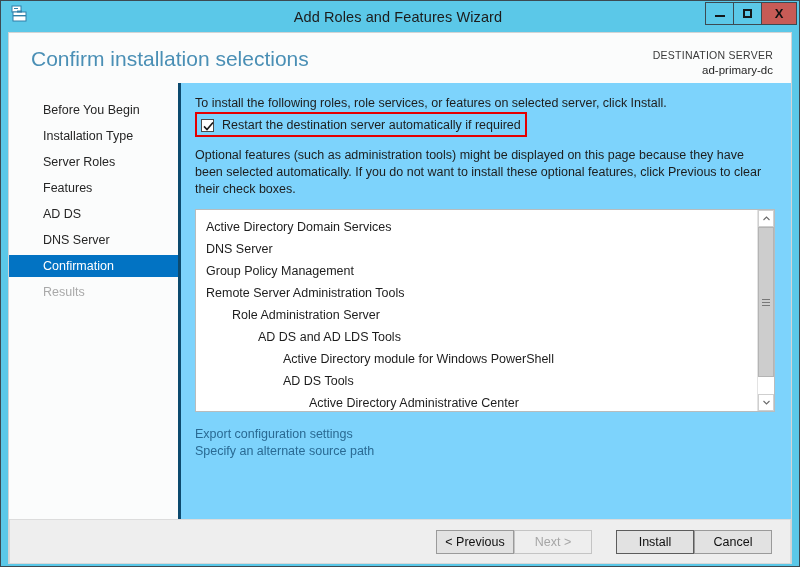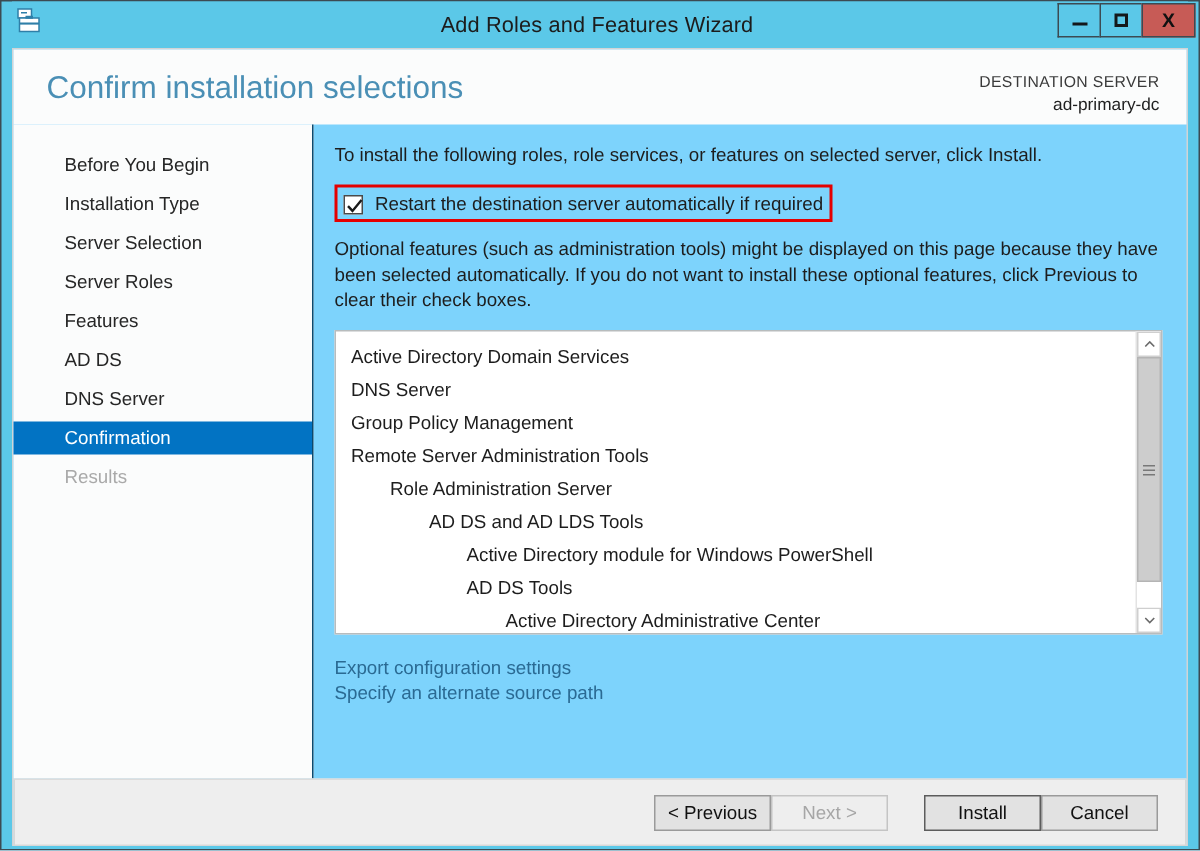--- a/index.html
+++ b/index.html
@@ -112,24 +112,24 @@
     font-size: 11.5px;
     color: #1f1f1f;
     display: block;
     margin-top: 2px;
   }
 
   
   .body-row { flex: 1; display: flex; min-height: 0; }
 
   .sidebar {
-    width: 200px;
+    width: 172px;
     padding-top: 16px;
     background: #fbfcfc;
-    border-right: 1px solid #0c4a6e;
+    border-right: 3px solid #0c4a6e;
     flex-shrink: 0;
   }
   .nav-item {
     height: 22px;
     line-height: 22px;
     padding-left: 34px;
     font-size: 12.5px;
     color: #262626;
     margin-bottom: 4px;
     white-space: nowrap;
@@ -144,21 +144,21 @@
     flex: 1;
     padding: 12px 16px 0 14px;
     min-width: 0;
     position: relative;
   }
   .para {
     font-size: 12.5px;
     color: #1d1d1d;
     line-height: 17px;
   }
-  .para.intro { margin-bottom: 11px; }
+  .para.intro { }
   .para.optional { margin-top: 10px; margin-bottom: 11px; }
 
   
   .check-wrap {
     position: relative;
     display: inline-block;
     padding: 4px 4px 3px 4px;
     border: 2px solid #e50000;
   }
   .check-row { display: flex; align-items: center; }
@@ -303,21 +303,20 @@
         <span class="dest-label">DESTINATION SERVER</span>
         <span class="dest-value">ad-primary-dc</span>
       </div>
     </div>
 
     <div class="body-row">
 
       <div class="sidebar">
         <div class="nav-item">Before You Begin</div>
         <div class="nav-item">Installation Type</div>
-        <div class="nav-item">Server Selection</div>
         <div class="nav-item">Server Roles</div>
         <div class="nav-item">Features</div>
         <div class="nav-item">AD DS</div>
         <div class="nav-item">DNS Server</div>
         <div class="nav-item active">Confirmation</div>
         <div class="nav-item disabled">Results</div>
       </div>
 
       <div class="content">
 

